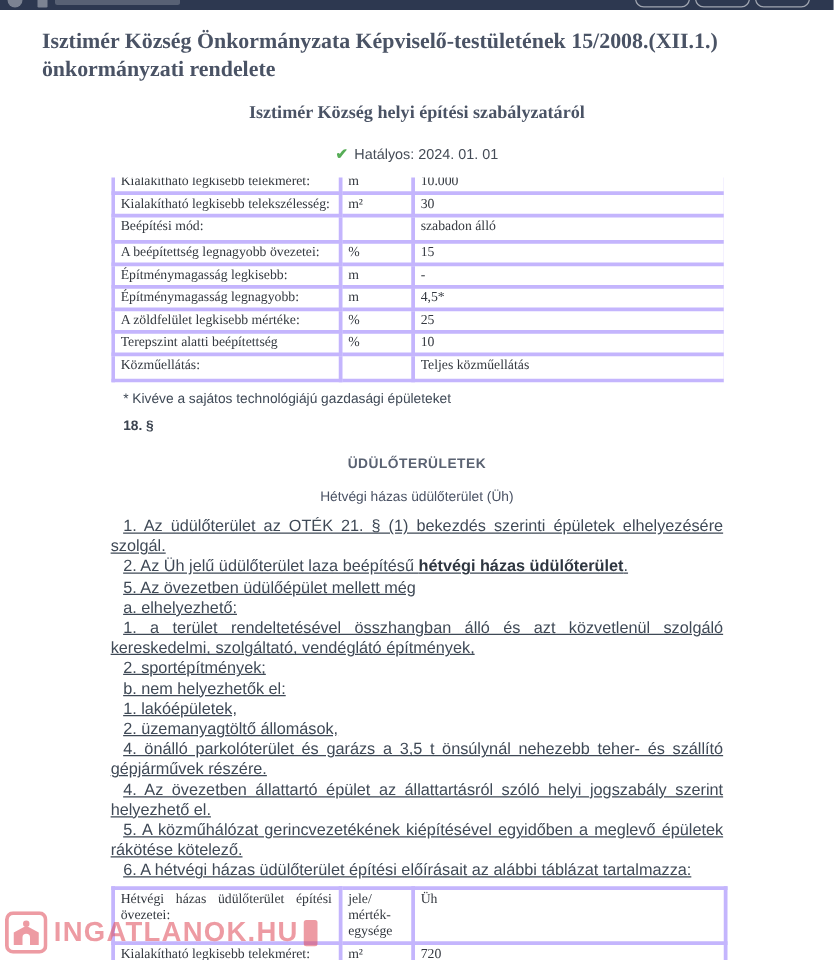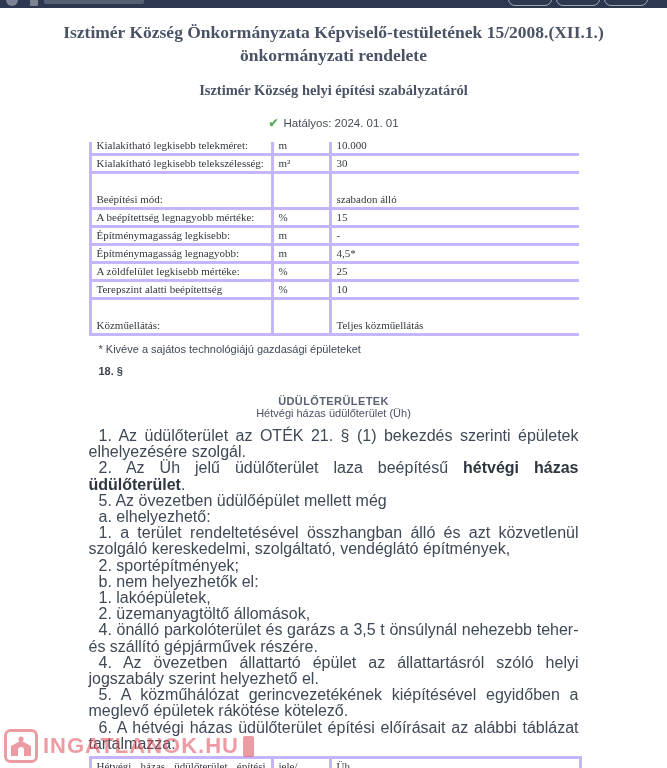--- a/index.html
+++ b/index.html
@@ -10,53 +10,53 @@
   .topbar { position:relative; height:8px; background:#2d3850; width:100%; }
   .tb-ico { position:absolute; background:rgba(255,255,255,.38); }
   .tb-circle { left:6px; top:-6px; width:12px; height:12px; border-radius:50%; }
   .tb-doc { left:30px; top:-4px; width:8px; height:10px; border-radius:1px; }
   .tb-text { left:44px; top:-2px; width:100px; height:6px; border-radius:2px; opacity:.55; }
   .tb-btn { position:absolute; top:-8px; height:14px; width:44px; border:1px solid rgba(255,255,255,.55);
             border-radius:7px; background:transparent; }
   .tb-btn.b1 { left:508px; } .tb-btn.b2 { left:556px; } .tb-btn.b3 { left:604px; }
 
   
-  .doc-title { margin:13px auto 0; width:600px; text-align:center;
+  .doc-title { margin:13px auto 0; width:600px; text-align:left;
                font-family:"Liberation Serif", serif; font-size:17.5px; line-height:23px;
                font-weight:600; color:#4a5365; }
   .doc-subtitle { margin:15px auto 0; text-align:center; font-family:"Liberation Serif", serif;
                   font-size:14.5px; font-weight:600; color:#4a5365; }
   .doc-status { margin:17px auto 0; text-align:center; font-size:11.5px; color:#454c57; }
   .doc-status .check { color:#57ad57; font-weight:bold; margin-right:5px; font-size:12px; }
 
   
   .content { width:490px; margin:0 auto; }
 
   
   .tbl-clip { margin-top:12px; overflow:hidden; }
   .tbl-clip table { margin-top:-7px; }
   table.spec { width:490px; table-layout:fixed; border-collapse:collapse;
                font-family:"Liberation Serif", serif; font-size:11px; color:#33383f;
                border:2px solid #9a9a9a; }
   table.spec td { border:3px solid #c4b5fd; padding:1px 5px 1px 5px; vertical-align:top;
                   line-height:13px; height:15px; overflow:hidden; }
   table.spec col.c1 { width:182px; } table.spec col.c2 { width:58px; } table.spec col.c3 { width:250px; }
-  table.spec tr.tall td { padding-top:19px; height:21px; }
+  table.spec tr.tall td { padding-top:1px; height:21px; }
   table.spec tr.head td { height:43px; }
   table.spec td.just { text-align:justify; }
   table.spec td.pre { white-space:pre-line; }
 
   
   .footnote { margin-top:7px; font-size:11px; color:#3f4956; text-indent:10px; }
   .section-number { margin-top:10px; font-size:11px; font-weight:bold; color:#3b434f; text-indent:10px; }
   .h-caps { margin-top:18px; text-align:center; font-size:11px; font-weight:600;
             letter-spacing:.4px; color:#5a6272; }
-  .h-sub { text-align:center; font-size:11px; color:#4a5264; }
+  .h-sub { margin-top:15px; text-align:center; font-size:11px; color:#4a5264; }
   .plist { margin-top:9px; }
-  .plist p { font-size:16px; line-height:16.2px; color:#3f4956; text-align:justify; text-indent:10px; }
+  .plist p { font-size:13px; line-height:16.2px; color:#3f4956; text-align:justify; text-indent:10px;text-decoration:underline; }
   .plist p b { color:#2e3640; }
   .tbl2 { margin-top:4px; }
 
   
   .watermark { position:absolute; left:4px; top:729px; display:flex; align-items:center;
                opacity:.55; pointer-events:none; }
   .wm-text { color:#e04b58; font-weight:bold; font-size:22px; letter-spacing:1px; margin-left:5px;
              font-family:"Liberation Sans", sans-serif; }
   .wm-block { width:11px; height:21px; background:#e04b58; border-radius:2px; margin-left:4px; }
 </style>
@@ -97,21 +97,21 @@
             <td>Kialakítható legkisebb telekszélesség:</td>
             <td class="pre">m²</td>
             <td>30</td>
           </tr>
           <tr class="tall">
             <td>Beépítési mód:</td>
             <td class="pre"></td>
             <td>szabadon álló</td>
           </tr>
           <tr>
-            <td>A beépítettség legnagyobb mértéke:</td>
+            <td>A beépítettség legnagyobb övezetei:</td>
             <td class="pre">%</td>
             <td>15</td>
           </tr>
           <tr>
             <td>Építménymagasság legkisebb:</td>
             <td class="pre">m</td>
             <td>-</td>
           </tr>
           <tr>
             <td>Építménymagasság legnagyobb:</td>

